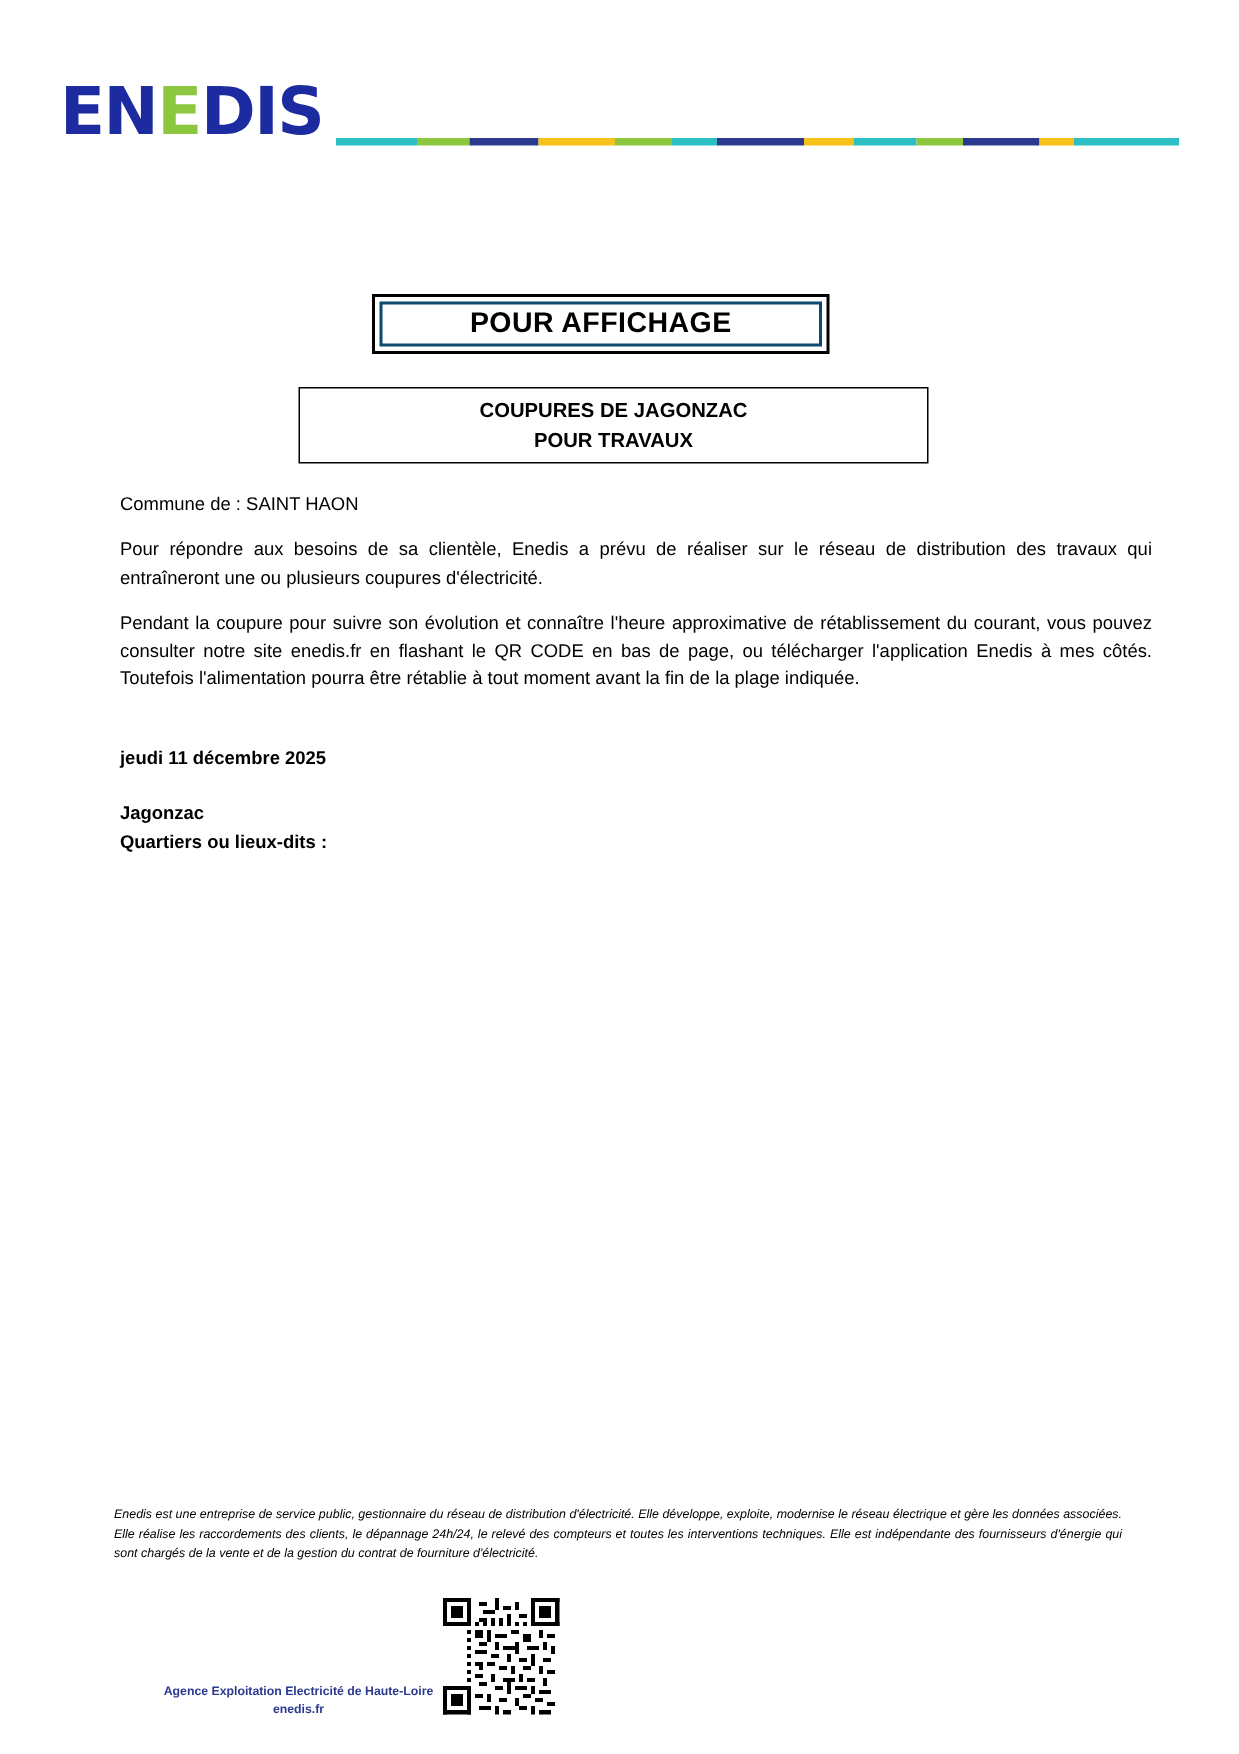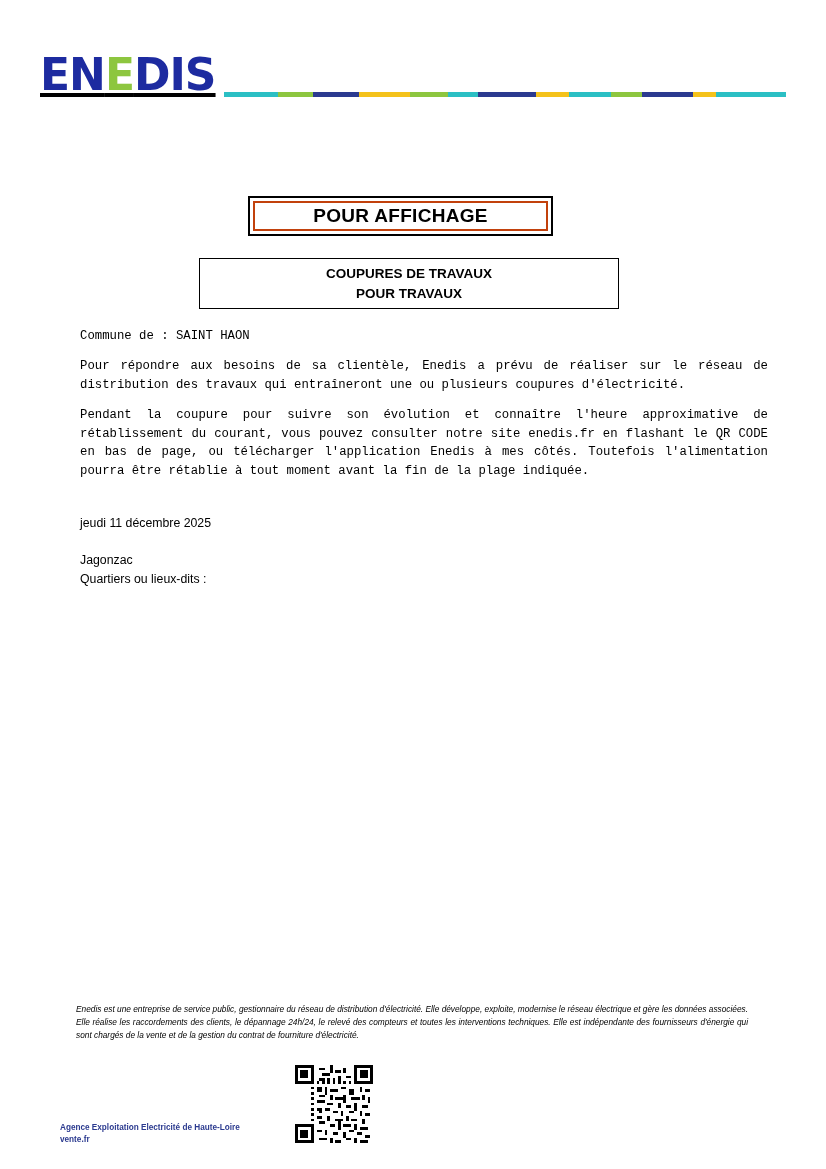--- a/index.html
+++ b/index.html
@@ -34,21 +34,20 @@
     left: 0;
     top: 0;
     width: 180px;
     height: 46px;
     display: flex;
     align-items: center;
     font-weight: bold;
     font-size: 44px;
     letter-spacing: -1px;
     line-height: 1;
-    text-decoration: underline;
   }
   .logo .l1 { color: #1d2ba0; font-family: "DejaVu Sans", sans-serif; }
   .logo .l2 { color: #8dc63f; font-family: "DejaVu Sans", sans-serif; }
   .logo .l3 { color: #1d2ba0; font-family: "DejaVu Sans", sans-serif; }
 
   .rule-wrap {
     position: absolute;
     left: 184px;
     right: 0;
     top: 40px;
@@ -64,21 +63,21 @@
     top: 196px;
     width: 305px;
     height: 40px;
     border: 2px solid #000;
     padding: 3px;
     box-sizing: border-box;
   }
   .affichage-inner {
     width: 100%;
     height: 100%;
-    border: 2px solid #c2410c;
+    border: 2px solid #0c4a6e;
     box-sizing: border-box;
     display: flex;
     align-items: center;
     justify-content: center;
     font-weight: bold;
     font-size: 19px;
     letter-spacing: 0.3px;
     text-align: center;
   }
 
@@ -105,26 +104,26 @@
     left: 80px;
     top: 327px;
     width: 688px;
     font-size: 12.3px;
     line-height: 1.5;
     color: #000;
   }
   .body p {
     margin: 0 0 12px 0;
     text-align: justify;
-    font-family: Liberation Mono, monospace;
   }
   .body p.nojust { text-align: left; }
   .block-lines {
     margin: 0;
     line-height: 1.55;
+    font-weight: bold;
   }
   .block-lines div { white-space: pre; }
   .gap-28 { height: 22px; }
   .gap-20 { height: 18px; }
 
   
   .legal {
     position: absolute;
     left: 76px;
     top: 1003px;
@@ -143,27 +142,28 @@
     top: 1065px;
     width: 78px;
     height: 78px;
     background: #ffffff;
   }
   .qr svg { display: block; }
 
   
   .footer-left {
     position: absolute;
-    left: 60px;
+    left: 84px;
     top: 1122px;
     width: 230px;
     font-size: 8.2px;
     font-weight: bold;
     line-height: 1.45;
     color: #2b3a8f;
+    text-align: center;
   }
   .footer-right {
     position: absolute;
     left: 510px;
     top: 1098px;
     width: 260px;
     font-size: 8.2px;
     font-weight: bold;
     line-height: 1.55;
     color: #2b3a8f;
@@ -195,21 +195,21 @@
         <span style="background: rgb(244, 194, 27); flex: 0.0404984 0 0px;"></span>
         <span style="background: rgb(43, 191, 196); flex: 0.124611 0 0px;"></span>
       </div>
   </div>
 
   <div class="affichage-outer">
     <div class="affichage-inner">POUR AFFICHAGE</div>
   </div>
 
   <div class="coupures-box">
-    <div>COUPURES DE TRAVAUX</div>
+    <div>COUPURES DE JAGONZAC</div>
     <div>POUR TRAVAUX</div>
   </div>
 
   <div class="body">
     <p class="nojust">Commune de : SAINT HAON</p>
     <p>Pour répondre aux besoins de sa clientèle, Enedis a prévu de réaliser sur le réseau de distribution des travaux qui entraîneront une ou plusieurs coupures d'électricité.</p>
     <p>Pendant la coupure pour suivre son évolution et connaître l'heure approximative de rétablissement du courant, vous pouvez consulter notre site enedis.fr en flashant le QR CODE en bas de page, ou télécharger l'application Enedis à mes côtés. Toutefois l'alimentation pourra être rétablie à tout moment avant la fin de la plage indiquée.</p>
     <div class="gap-28"></div>
     <div class="block-lines">
       <div>jeudi 11 décembre 2025</div>
@@ -326,17 +326,17 @@
         <rect x="8" y="16" width="1" height="1"></rect>
           <rect x="10" y="13" width="1" height="1"></rect>
         <rect x="17" y="12" width="1" height="1"></rect>
           <rect x="20" y="22" width="1" height="1"></rect>
       </g>
     </svg>
   </div>
 
   <div class="footer-left">
     <div>Agence Exploitation Electricité de Haute-Loire</div>
-    <div>vente.fr</div>
+    <div>enedis.fr</div>
   </div>
 
 
 </div>
 
 </body></html>

